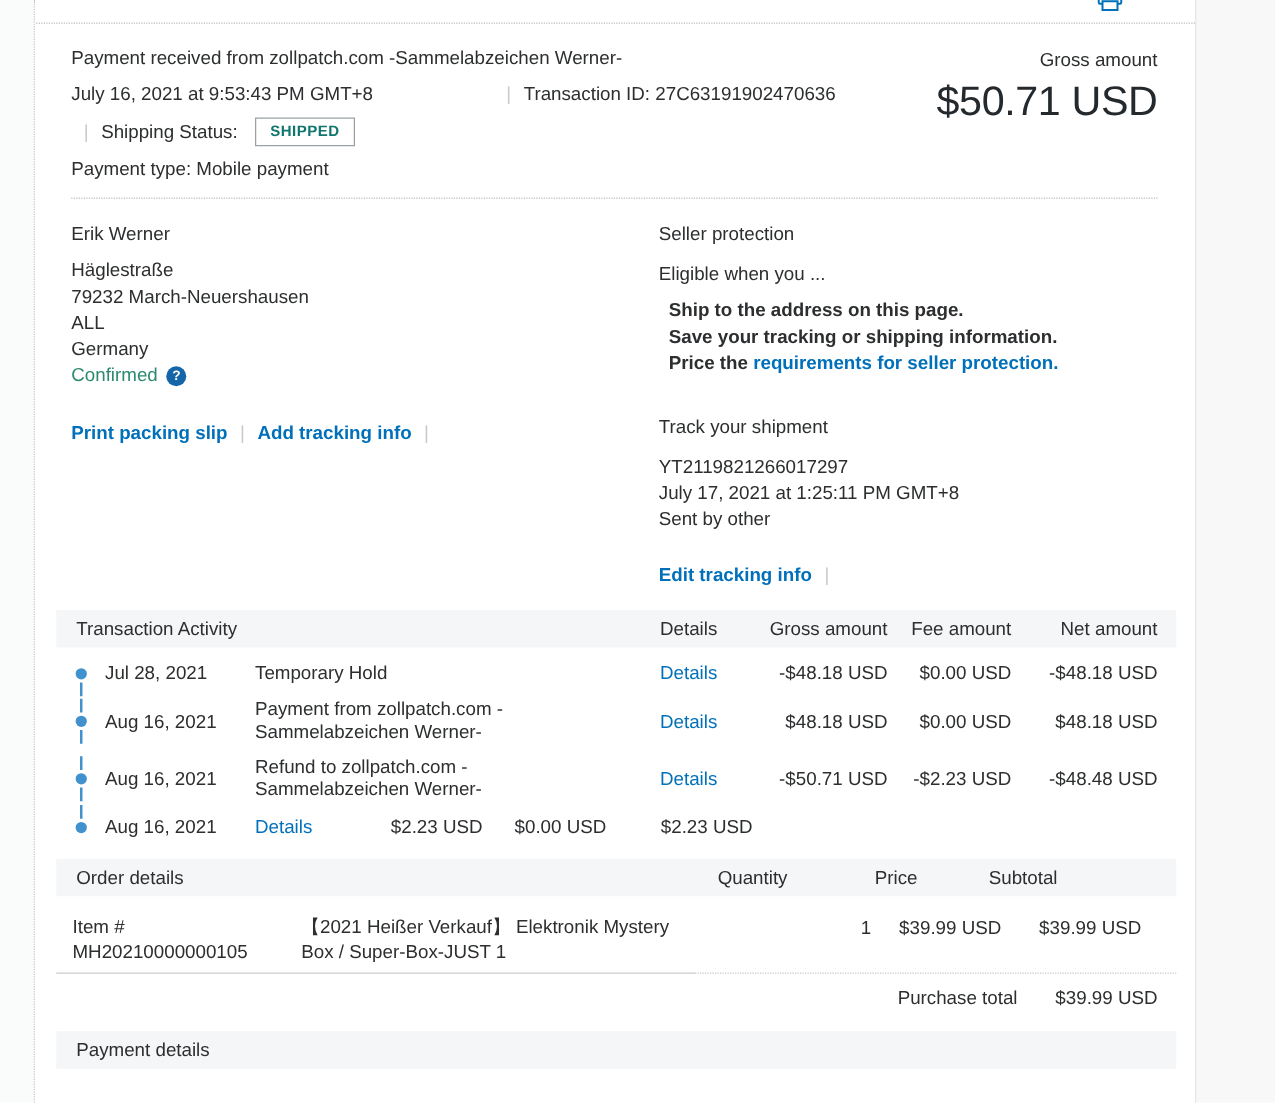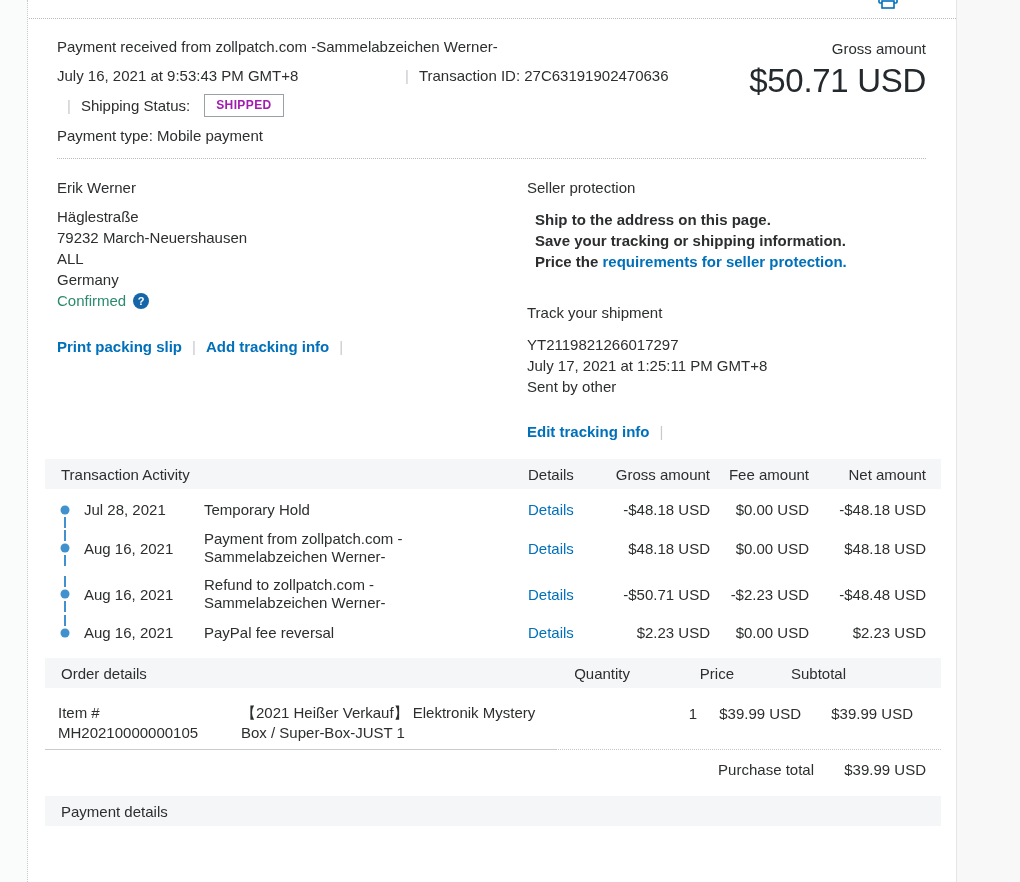--- a/index.html
+++ b/index.html
@@ -20,21 +20,21 @@
   .hdr{position:relative;padding:17px 30px 12px 28px;}
   .hdr-right{position:absolute;right:30px;top:19px;text-align:right;}
   .gross-label{font-size:15px;}
   .gross-amount{font-size:33px;line-height:34px;margin-top:5px;letter-spacing:-0.3px;color:#24292d;}
   .hline{margin-bottom:8px;}
   .hline-flex{display:flex;align-items:center;margin-bottom:8px;}
   .cell338{width:338px;display:flex;align-items:center;}
   .sep{color:#c6cacc;padding:0 10px;}
   .badge{display:inline-block;font-size:12px;font-weight:700;letter-spacing:0.4px;padding:2px 11px 3px;line-height:16px;margin-left:14px;background:#fff;}
   .badge-refunded{color:#1fa086;border:1px solid #32b89e;}
-  .badge-shipped{color:#a21caf;border:1px solid #9aa1a5;}
+  .badge-shipped{color:#0f766e;border:1px solid #9aa1a5;}
 
   .dotted-hr{border-top:1px dotted #b9bdc0;margin:0 30px 0 28px;height:0;}
 
   .cols{display:flex;padding:18px 30px 0 28px;}
   .col-left{width:470px;}
   .col-right{flex:1;}
   .sec-head{margin:0 0 11px 0;}
   .name-line{margin:0 0 8px 0;}
   .addr{white-space:pre-line;}
   .confirmed-row{display:flex;align-items:center;}
@@ -137,20 +137,21 @@
       <div class="links-row">
         <a class="link link-bold">Print packing slip</a>
         <span class="sep">|</span>
         <a class="link link-bold">Add tracking info</a>
         <span class="sep">|</span>
       </div>
     </div>
 
     <div class="col-right">
       <div class="sec-head">Seller protection</div>
+      <div class="intro">Eligible when you ...</div>
       <div class="conditions">Ship to the address on this page.
 Save your tracking or shipping information.</div>
       <div class="follow-line">
         <span>Price the </span><a class="link link-bold">requirements for seller protection.</a>
       </div>
       <div class="track-head">Track your shipment</div>
       <div class="track-info">YT2119821266017297
 July 17, 2021 at 1:25:11 PM GMT+8
 Sent by other</div>
       <div class="edit-row">
@@ -208,21 +209,20 @@
         <div class="c-gross">-$50.71 USD</div>
         <div class="c-fee">-$2.23 USD</div>
         <div class="c-net">-$48.48 USD</div>
       </div>
       <div class="act-row">
         <div class="c-tick">
             <span class="seg-up"></span>
             <span class="dot"></span>
           </div>
         <div class="c-date">Aug 16, 2021</div>
-        <div class="c-desc">PayPal fee reversal</div>
         <div class="c-details"><a class="link">Details</a></div>
         <div class="c-gross">$2.23 USD</div>
         <div class="c-fee">$0.00 USD</div>
         <div class="c-net">$2.23 USD</div>
       </div>
     </div>
   </div>
 
   <div class="section sect-order">
     <div class="bar">

